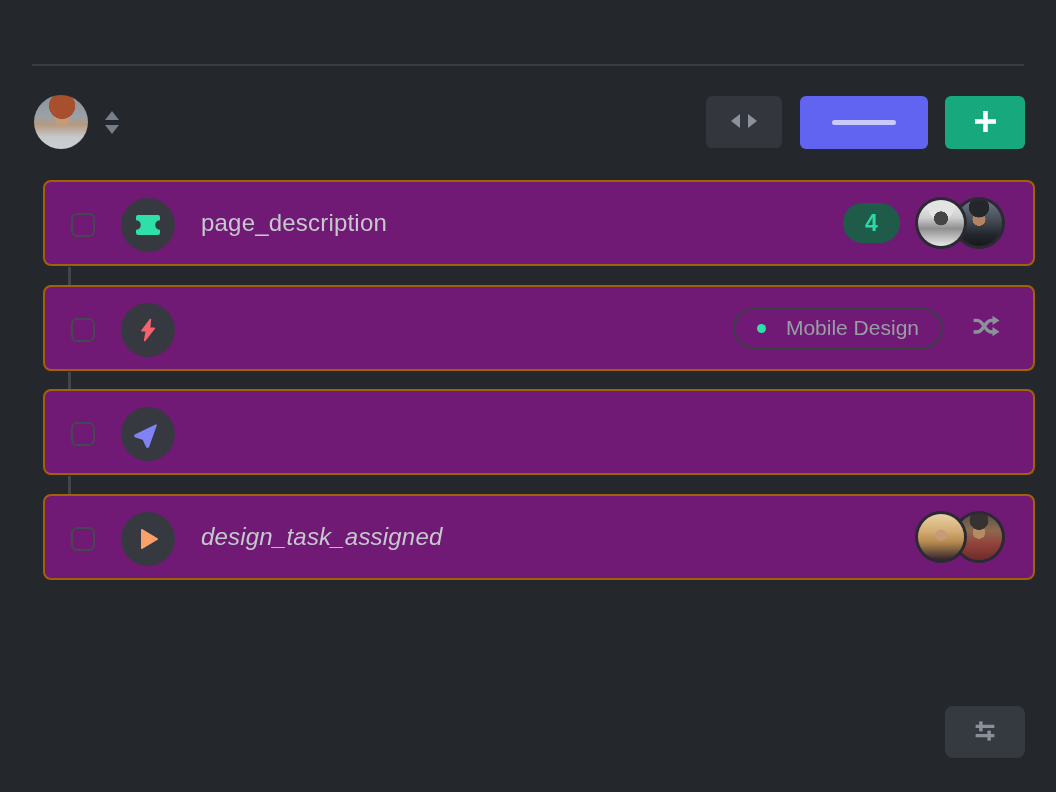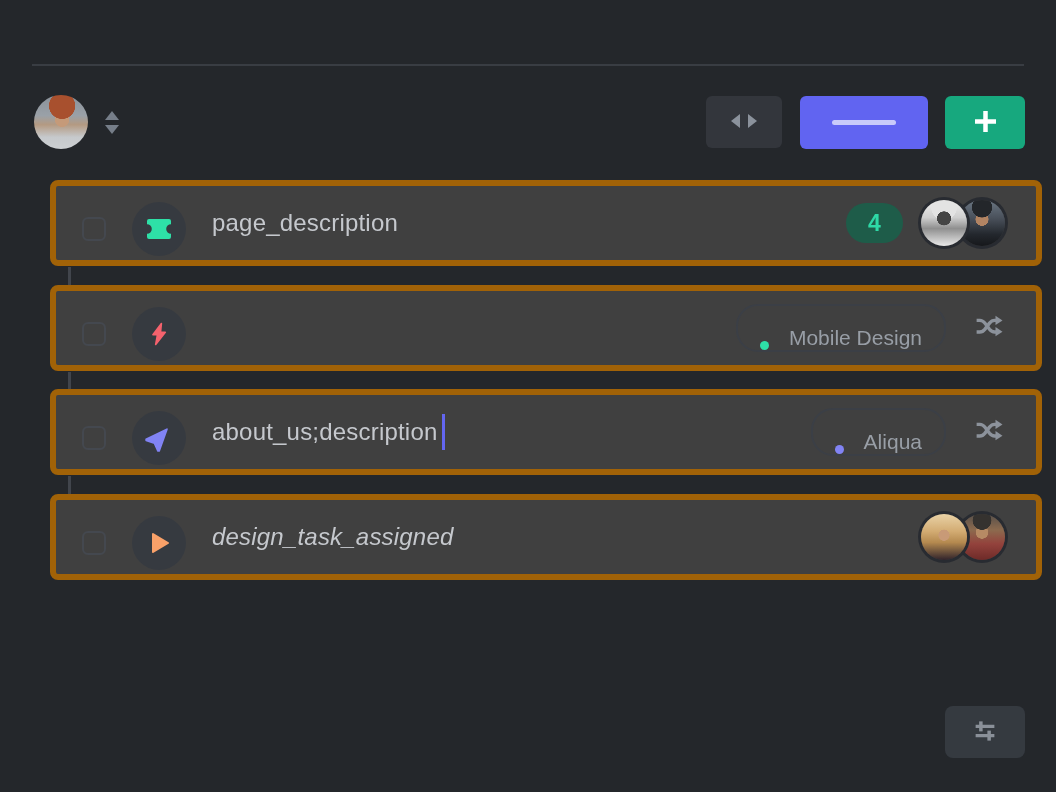--- a/index.html
+++ b/index.html
@@ -31,22 +31,22 @@
   .hdr-btn {
     position: absolute; top: 96px; height: 52px; border: none; border-radius: 6px;
     display: flex; align-items: center; justify-content: center; cursor: pointer;
   }
   .btn-arrows { left: 706px; width: 76px; background: #33363c; }
   .btn-primary { left: 800px; width: 128px; background: #6164f1; height: 53px; }
   .btn-primary .dash { width: 64px; height: 5px; border-radius: 3px; background: #c8cafa; }
   .btn-add { left: 945px; width: 80px; background: #17a87e; height: 53px; }
   
   .card {
-    position: absolute; left: 50px; width: 992px; height: 86px;
-    background: #404040; border: 6px solid #a16207; border-radius: 8px;
+    position: absolute; left: 43px; width: 992px; height: 86px;
+    background: #701a75; border: 2px solid #a16207; border-radius: 8px;
     display: flex; align-items: center;
   }
   .card1 { top: 180px; } .card2 { top: 285px; } .card3 { top: 389px; } .card4 { top: 494px; font-style: italic; }
   .connector { position: absolute; left: 68px; width: 3px; background: #41454c; }
   .conn1 { top: 267px; height: 18px; }
   .conn2 { top: 372px; height: 17px; }
   .conn3 { top: 476px; height: 18px; }
   .checkbox {
     position: absolute; left: 26px; top: 31px; width: 24px; height: 24px;
     border: 2px solid #44484f; border-radius: 6px; background: transparent; cursor: pointer;
@@ -65,22 +65,22 @@
   .right-cluster {
     position: absolute; right: 31px; top: 0; height: 100%;
     display: flex; align-items: center; gap: 18px;
   }
   .badge {
     min-width: 57px; height: 40px; padding: 0 18px; border-radius: 20px;
     background: #1e5c49; color: #2ed8a6; font-size: 23px; font-weight: 700;
     display: flex; align-items: center; justify-content: center;
   }
   .tag {
-    height: 48px; padding: 0 22px; border: 2px solid #3b3f46; border-radius: 22px;
-    display: flex; align-items: flex-end; gap: 20px; cursor: pointer;
+    height: 41px; padding: 0 22px; border: 2px solid #3b3f46; border-radius: 22px;
+    display: flex; align-items: center; gap: 20px; cursor: pointer;
   }
   .tag .dot { width: 9px; height: 9px; border-radius: 50%; }
   .tag .tag-label { font-size: 21px; color: #989ea6; }
   .tag-gap { display: flex; align-items: center; gap: 26px; }
   .avatar-stack { display: flex; align-items: center; }
   .avatar-sm { width: 46px; height: 46px; box-shadow: 0 0 0 3px #282b31; }
   .avatar-sm + .avatar-sm { margin-left: -8px; }
   .stack-top { z-index: 2; }
   .av-skier {
     background:
@@ -194,38 +194,20 @@
   </div>
 </div>
 
 <div class="card card3">
   <div class="checkbox"></div>
   <div class="icon-circle">
     <svg width="30" height="30" viewBox="0 0 24 24" style="transform: rotate(42deg)">
       <path d="M12,2.5 L5,19.6 5.7,20.3 12,17.5 18.3,20.3 19,19.6 Z" fill="#8183f4" stroke="#8183f4" stroke-width="1.4" stroke-linejoin="round"></path>
     </svg>
   </div>
-  <div class="row-title">
-    <span>about_us;description</span>
-      <span class="caret"></span>
-  </div>
-  <div class="right-cluster tag-gap">
-    <div class="tag">
-      <span class="dot" style="background:#8183f4"></span>
-      <span class="tag-label">Aliqua</span>
-    </div>
-    <span>
-      <svg width="33" height="30" viewBox="0 0 24 24" fill="none">
-        <path d="M2.5,16.8 h2.6 c1.9,0 2.9,-0.8 4.1,-2.3 l3.6,-4.8 c1.2,-1.5 2.2,-2.2 4.1,-2.2 h1.6" stroke="#8c929b" stroke-width="2.7"></path>
-        <path d="M2.5,7.5 h2.6 c1.9,0 2.9,0.8 4.1,2.3 l3.6,4.8 c1.2,1.5 2.2,2.2 4.1,2.2 h1.6" stroke="#8c929b" stroke-width="2.7"></path>
-        <polygon points="17.6,3.8 23.2,7.5 17.6,11.2" fill="#8c929b"></polygon>
-        <polygon points="17.6,12.8 23.2,16.5 17.6,20.2" fill="#8c929b"></polygon>
-      </svg>
-    </span>
-  </div>
 </div>
 
 <div class="card card4">
   <div class="checkbox"></div>
   <div class="icon-circle">
     <svg width="24" height="26" viewBox="0 0 24 26">
       <polygon points="6,4 21,13 6,22" fill="#f9a169" stroke="#f9a169" stroke-width="2" stroke-linejoin="round"></polygon>
     </svg>
   </div>
   <div class="row-title">

